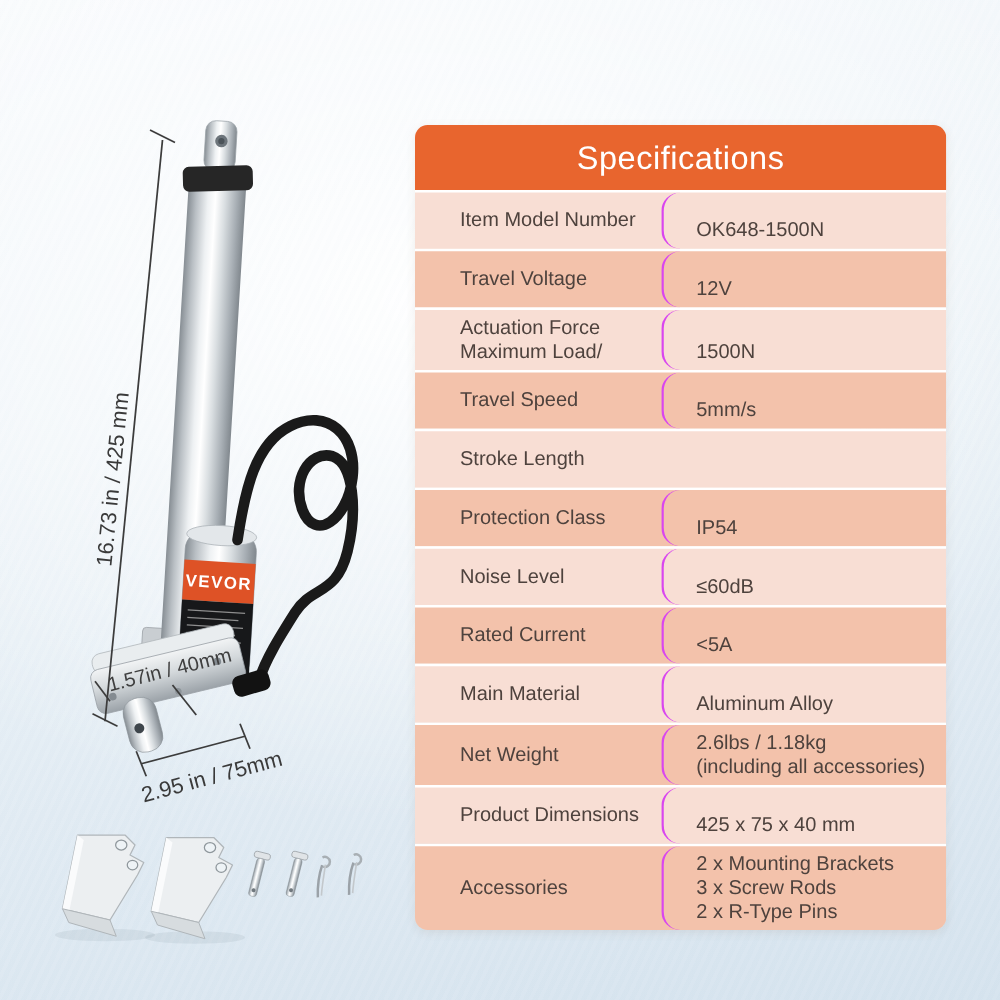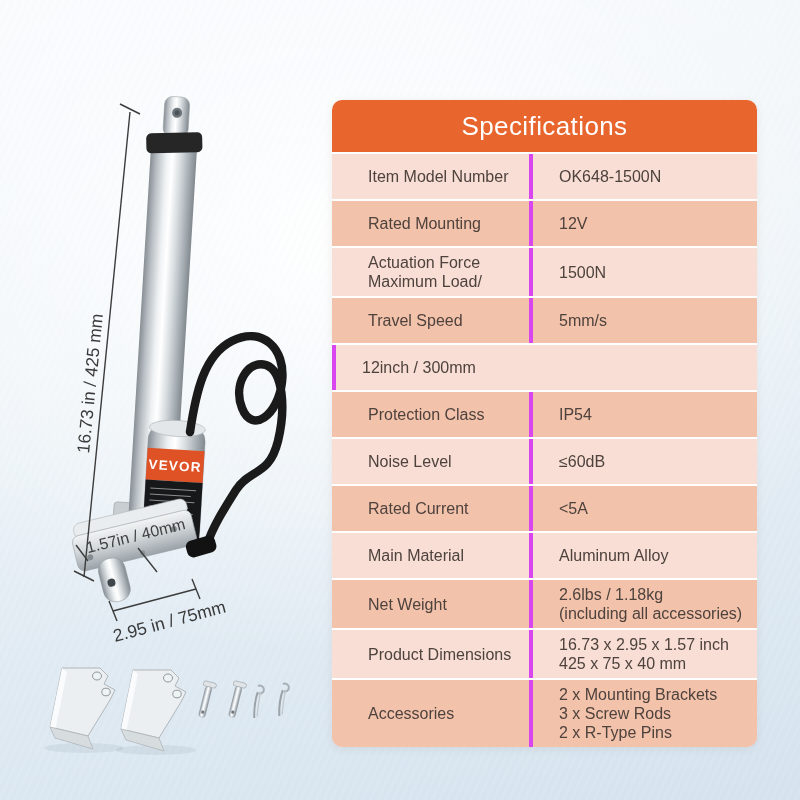--- a/index.html
+++ b/index.html
@@ -13,23 +13,23 @@
     opacity:.22;}
   .product-svg{position:absolute;left:0;top:0;}
   .spec-table{position:absolute;left:332px;top:100px;width:425px;border-radius:10px;overflow:hidden;
     box-shadow:0 2px 8px rgba(120,90,70,.10);}
   .spec-header{height:52px;display:flex;align-items:center;justify-content:center;
     background:var(--header-bg,#E8652E);color:#fff;font-size:26px;letter-spacing:.4px;}
   .spec-row{display:flex;min-height:45px;border-top:2px solid #fff;}
   .spec-row.light{background:var(--row-light,#F8DED4);}
   .spec-row.dark{background:var(--row-dark,#F3C2AB);}
   .cell{display:flex;flex-direction:column;justify-content:center;
-    font-size:16px;line-height:19px;color:var(--text-col,#4E423D);box-sizing:border-box;}
+    font-size:16px;line-height:19px;color:var(--text-col,#4E423D);box-sizing:border-box;border-radius:15px;}
   .cell.label{width:197px;flex-shrink:0;padding:5px 8px 5px 36px;}
-  .cell.value{flex:1;padding:5px 8px 5px 26px;border-left:4px solid #d946ef;}
+  .cell.value{flex:1;padding:5px 8px 5px 26px;border-left:2px solid #d946ef;justify-content:flex-end;}
 </style>
 </head>
 <body>
 
 <div class="stage">
 
   <svg class="product-svg" width="800" height="800" viewBox="0 0 800 800">
     <defs>
       <linearGradient id="gMetal" x1="0" y1="0" x2="1" y2="0">
         <stop offset="0" stop-color="#878e94"></stop>
@@ -153,21 +153,21 @@
         <div class="spec-row light">
           <div class="cell label">
             <div>Item Model Number</div>
           </div>
           <div class="cell value">
             <div>OK648-1500N</div>
           </div>
         </div>
         <div class="spec-row dark">
           <div class="cell label">
-            <div>Rated Mounting</div>
+            <div>Travel Voltage</div>
           </div>
           <div class="cell value">
             <div>12V</div>
           </div>
         </div>
         <div class="spec-row light">
           <div class="cell label">
             <div>Actuation Force</div>
             <div>Maximum Load/</div>
           </div>
@@ -177,22 +177,22 @@
         </div>
         <div class="spec-row dark">
           <div class="cell label">
             <div>Travel Speed</div>
           </div>
           <div class="cell value">
             <div>5mm/s</div>
           </div>
         </div>
         <div class="spec-row light">
-          <div class="cell value">
-            <div>12inch / 300mm</div>
+          <div class="cell label">
+            <div>Stroke Length</div>
           </div>
         </div>
         <div class="spec-row dark">
           <div class="cell label">
             <div>Protection Class</div>
           </div>
           <div class="cell value">
             <div>IP54</div>
           </div>
         </div>
@@ -227,21 +227,20 @@
           <div class="cell value">
             <div>2.6lbs / 1.18kg</div>
             <div>(including all accessories)</div>
           </div>
         </div>
         <div class="spec-row light">
           <div class="cell label">
             <div>Product Dimensions</div>
           </div>
           <div class="cell value">
-            <div>16.73 x 2.95 x 1.57 inch</div>
             <div>425 x 75 x 40 mm</div>
           </div>
         </div>
         <div class="spec-row dark">
           <div class="cell label">
             <div>Accessories</div>
           </div>
           <div class="cell value">
             <div>2 x Mounting Brackets</div>
             <div>3 x Screw Rods</div>

